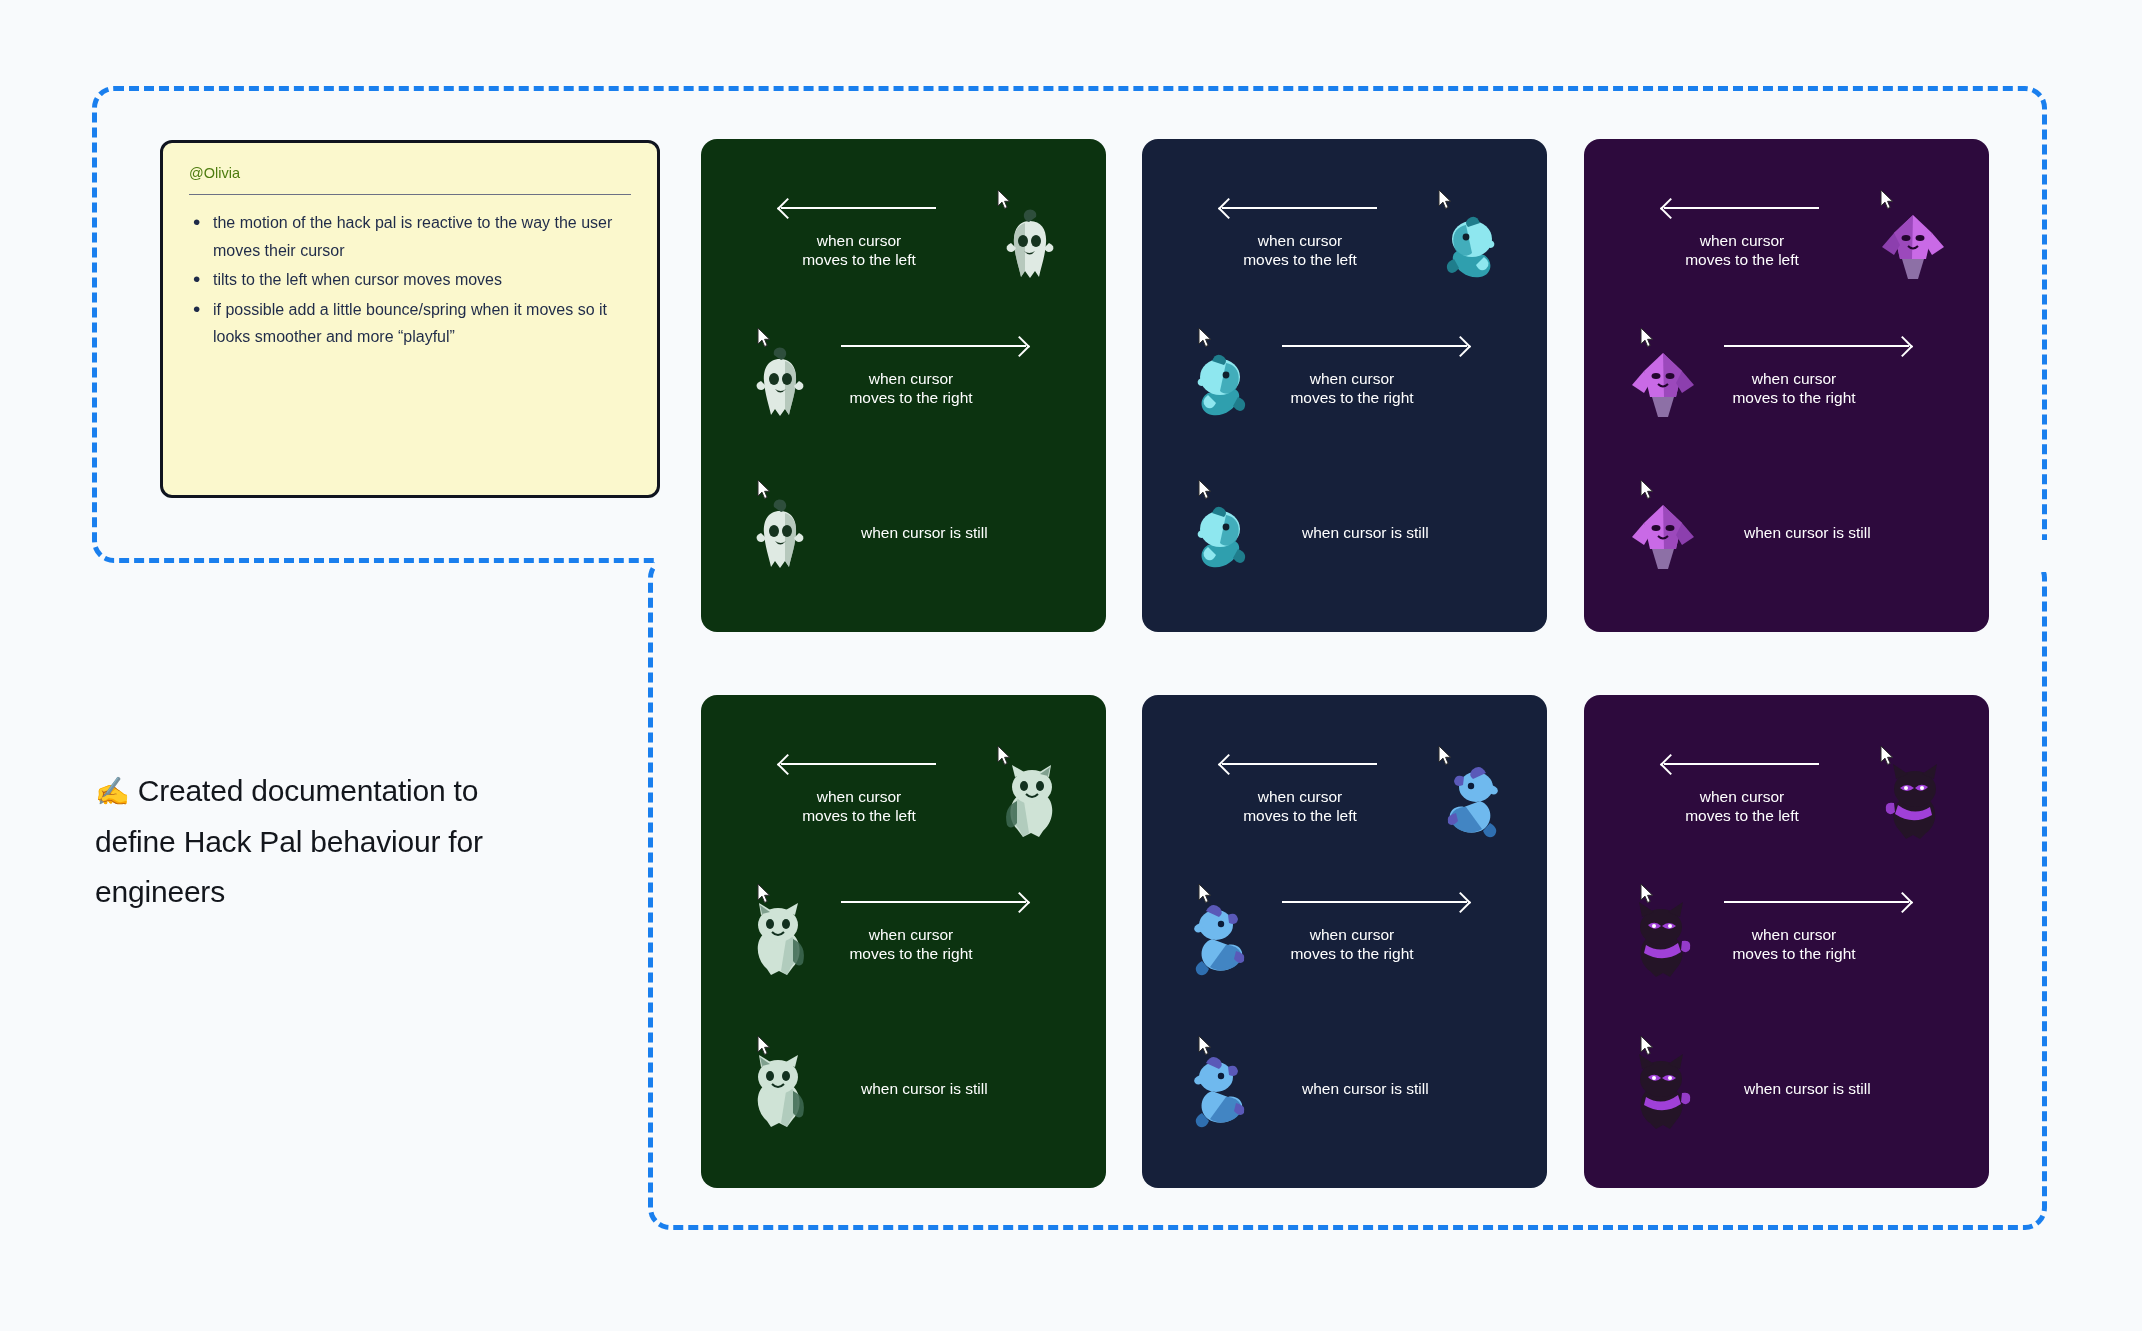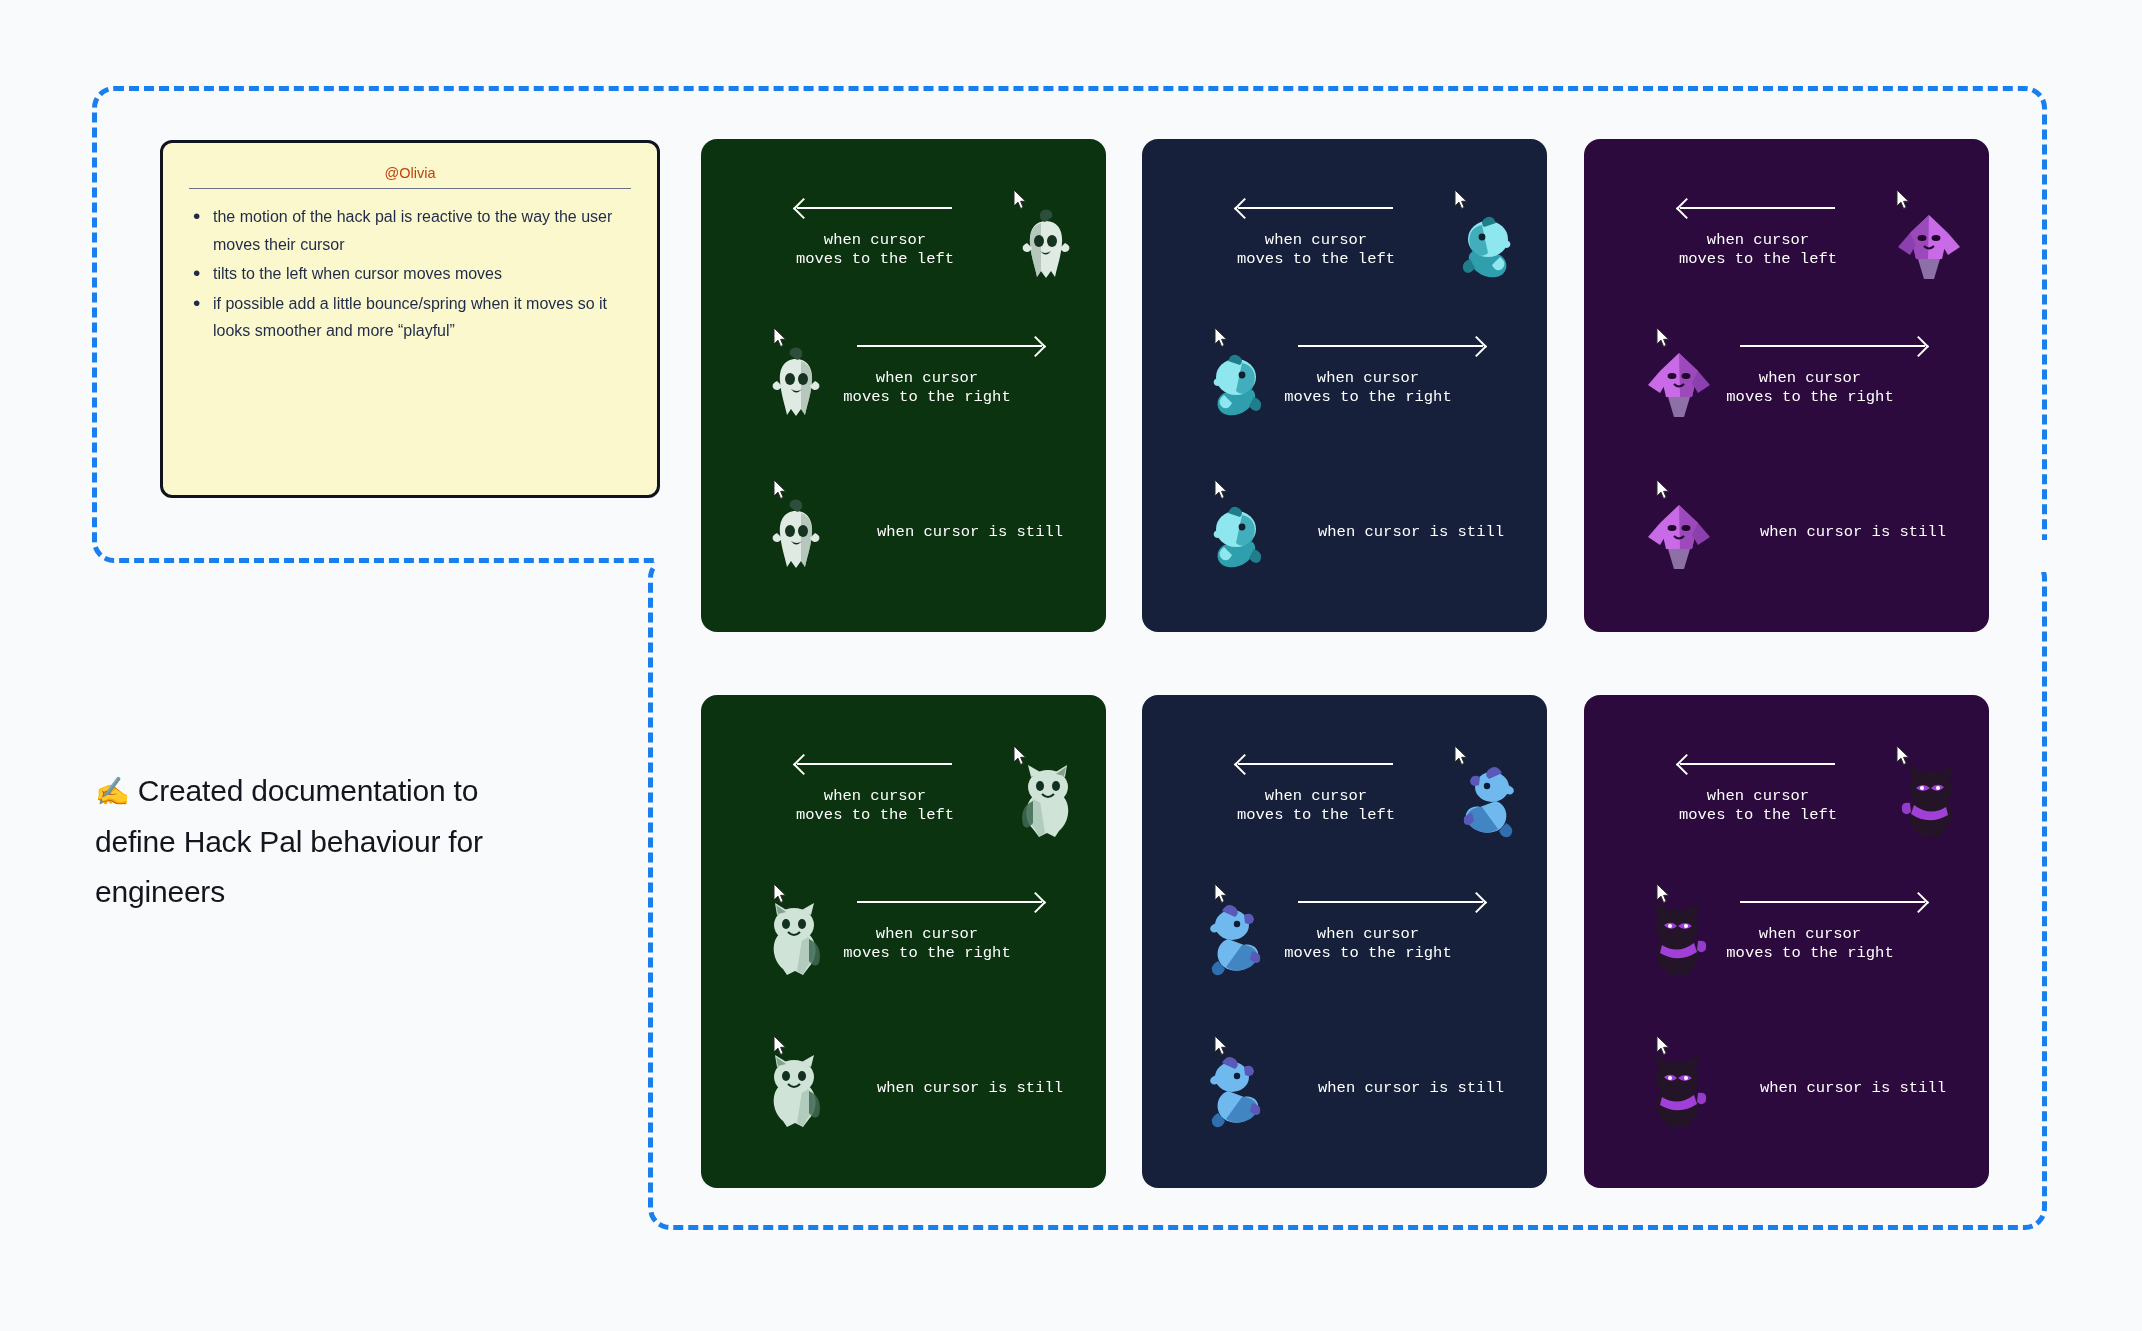--- a/index.html
+++ b/index.html
@@ -40,23 +40,22 @@
   }
   .note-title {
     font-size: 24px;
     font-weight: bold;
     color: #19233c;
     letter-spacing: -0.3px;
     margin-bottom: 9px;
   }
   .note-author {
     font-size: 14.5px;
-    color: #c2410c;
-    margin-bottom: 7px;
-    text-align: center;
+    color: #4d7c0f;
+    margin-bottom: 13px;
   }
   .note-rule {
     border-top: 1.6px solid #6c7185;
     margin: 0 0 14px 0;
   }
   .note-list { list-style: none; }
   .note-list li {
     position: relative;
     font-size: 16px;
     line-height: 27.5px;
@@ -90,21 +89,21 @@
     width: 405px; height: 493px;
     border-radius: 16px;
     overflow: hidden;
   }
   .r1 { top: 139px; }
   .r2 { top: 695px; }
   .c1 { left: 701px; }
   .c2 { left: 1142px; }
   .c3 { left: 1584px; }
 
-  .row { position: absolute; left: 16px; width: 100%; font-family: Liberation Mono, monospace; }
+  .row { position: absolute; left: 0; width: 100%; }
   .row-left  { top: 42px;  height: 160px; }
   .row-right { top: 186px; height: 160px; }
   .row-still { top: 340px; height: 120px; }
 
   
   .arrow {
     position: absolute;
     height: 2px;
     background: #ffffff;
   }

